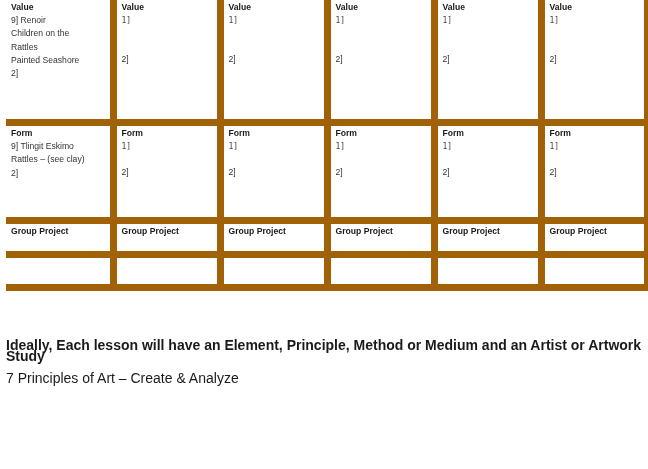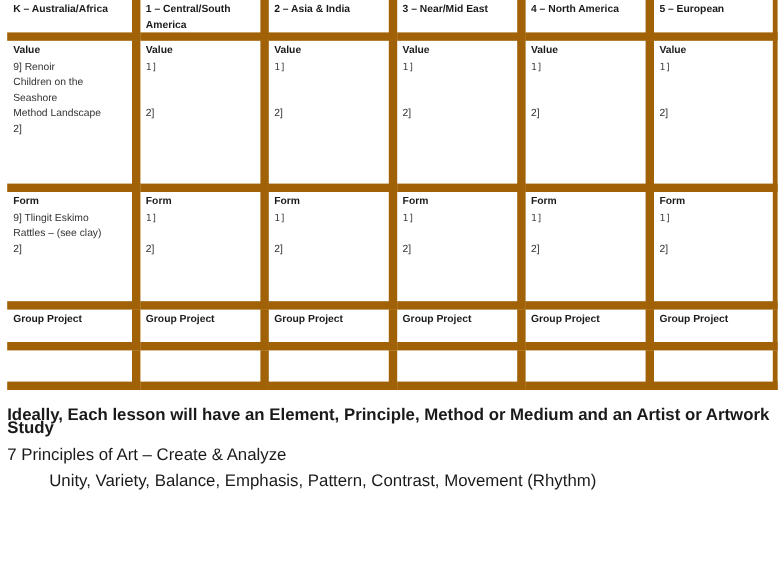--- a/index.html
+++ b/index.html
@@ -65,36 +65,28 @@
 <table class="grid">
   <colgroup>
     <col style="width:107px">
     <col style="width:107px">
     <col style="width:107px">
     <col style="width:107px">
     <col style="width:107px">
     <col style="width:106px">
   </colgroup>
   <tbody>
-      <tr class="hdr">
-    <td class="first">K – Australia/Africa</td>
-    <td>1 – Central/South America</td>
-    <td>2 – Asia &amp; India</td>
-    <td>3 – Near/Mid East</td>
-    <td>4 – North America</td>
-    <td>5 – European</td>
-  </tr>
 
   <tr class="row-value">
     <td class="first">
       <span class="sub-head">Value</span>
       <span class="line">9] Renoir</span>
       <span class="line">Children on the</span>
-      <span class="line">Seashore</span>
-      <span class="line">Method Landscape</span>
+      <span class="line">Rattles</span>
+      <span class="line">Painted Seashore</span>
       <span class="line">2]</span>
     </td>
     <td>
       <span class="sub-head">Value</span>
       <span class="line mono">1]</span>
       <span class="gap-val"></span>
       <span class="line">2]</span>
     </td>
     <td>
       <span class="sub-head">Value</span>
@@ -178,14 +170,13 @@
     <td></td>
     <td></td>
     <td></td>
   </tr>
 </tbody>
   </table>
 
 <div class="notes">
   <p class="lead">Ideally, Each lesson will have an Element, Principle, Method or Medium and an Artist or Artwork Study</p>
   <p class="plain">7 Principles of Art – Create &amp; Analyze</p>
-  <p class="indent">Unity, Variety, Balance, Emphasis, Pattern, Contrast, Movement (Rhythm)</p>
 </div>
 
 </body></html>

